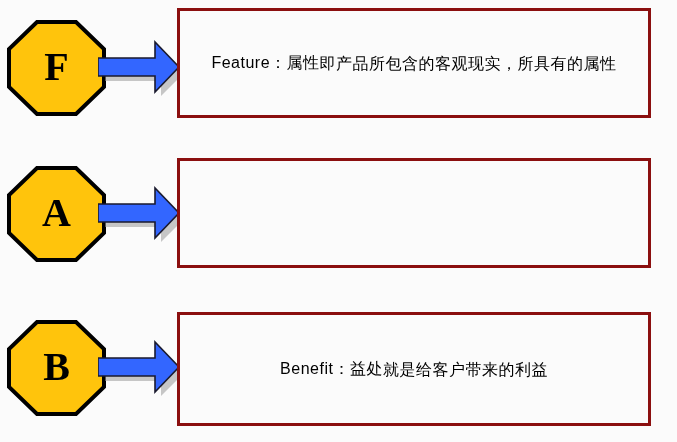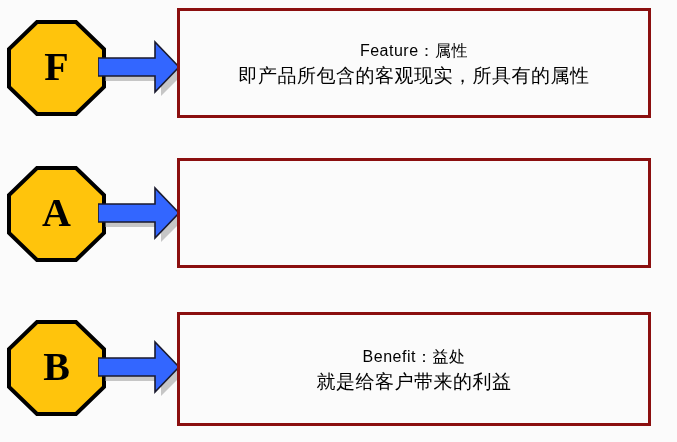--- a/index.html
+++ b/index.html
@@ -76,37 +76,36 @@
 
   
   .panel {
     position: absolute;
     left: 177px;
     width: 474px;
     background: #fbfbfb;
     border: 3px solid #8b0f0f;
     box-sizing: border-box;
     display: flex;
-    flex-direction: column;
     align-items: center;
     justify-content: center;
   }
   .panel-line {
     color: #000000;
     text-align: center;
     white-space: nowrap;
     font-family: "Liberation Sans", sans-serif;
   }
   .panel-line.title {
     font-size: 16px;
     line-height: 24px;
     letter-spacing: 0.5px;
   }
   .panel-line.desc {
-    font-size: 19px;
+    font-size: 16px;
     line-height: 25px;
     letter-spacing: 0.5px;
   }
 </style>
 </head>
 <body>
 
 <div id="canvas">
 
   <div class="fab-row" style="top:0px;height:130px;">

